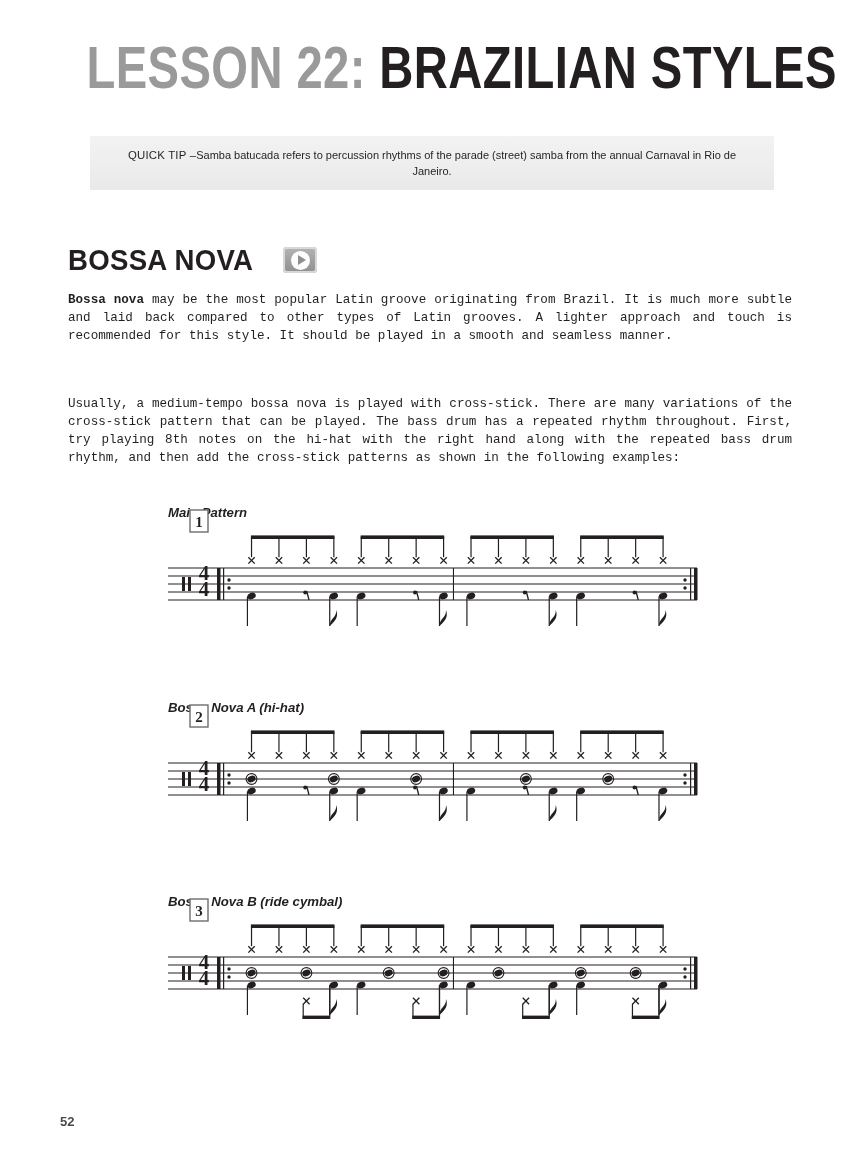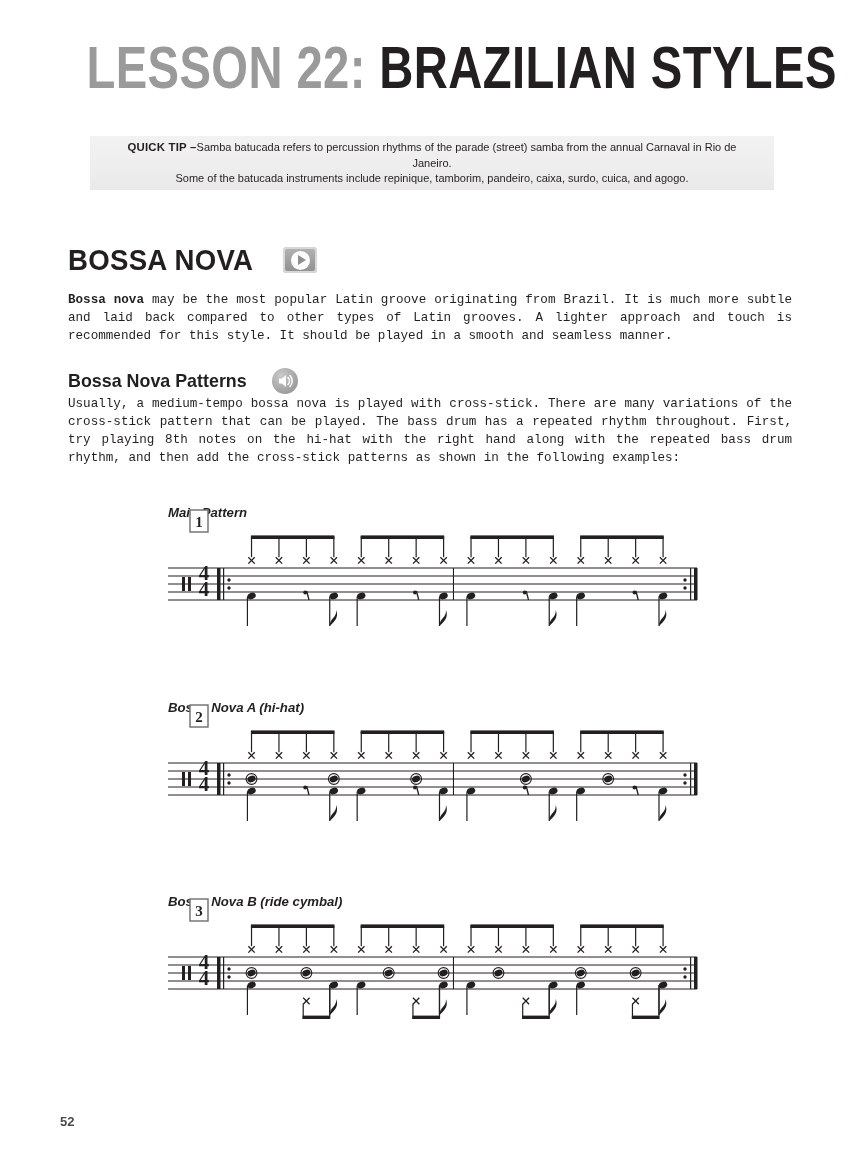--- a/index.html
+++ b/index.html
@@ -33,21 +33,21 @@
     position:absolute;left:90px;top:136px;width:684px;height:54px;
     background:linear-gradient(180deg,#f2f2f2 0%,#eeeeee 55%,#e9e9e9 100%);
     display:flex;align-items:center;justify-content:center;
   }
   .quicktip-inner{
     width:640px;text-align:center;line-height:1.45;
     font-size:10.2px;
   }
   .qt-label{
     font-family:"Liberation Sans Narrow","Liberation Sans",sans-serif;
-    font-weight:bold;font-size:11.4px;letter-spacing:.2px;
+    font-weight:normal;font-size:11.4px;letter-spacing:.2px;
   }
   .qt-body{
     font-family:"Liberation Sans Narrow","Liberation Sans",sans-serif;
     font-size:11px;
   }
 
   
   .h1row{position:absolute;left:68px;top:243px;display:flex;align-items:center;gap:14px;}
   .h1{
     font-family:"Liberation Sans Narrow","Liberation Sans",sans-serif;
@@ -117,47 +117,36 @@
 <div class="page">
 
   <div class="title">
     <span class="t-grey">LESSON 22:</span>
     <span class="t-black">BRAZILIAN STYLES</span>
   </div>
 
   <div class="quicktip">
     <div class="quicktip-inner">
       <span class="qt-label">QUICK TIP –</span><span class="qt-body">Samba batucada refers to percussion rhythms of the parade (street) samba from the annual Carnaval in Rio de Janeiro.</span><br>
-      <span class="qt-body">Some of the batucada instruments include repinique, tamborim, pandeiro, caixa, surdo, cuica, and agogo.</span>
     </div>
   </div>
 
   <div class="h1row">
     <div class="h1">BOSSA NOVA</div>
     <div class="video-icon">
       <div class="circ">
         <div class="tri"></div>
       </div>
     </div>
   </div>
 
   <div class="para" id="para1">
     <b>Bossa nova</b><span> may be the most popular Latin groove originating from Brazil. It is much more subtle and laid back compared to other types of Latin grooves. A lighter approach and touch is recommended for this style. It should be played in a smooth and seamless manner.</span>
   </div>
 
-  <div class="h2row">
-    <div class="h2">Bossa Nova Patterns</div>
-    <div class="audio-icon">
-      <svg width="26" height="26" viewBox="0 0 26 26">
-        <path d="M7 10.5 h3 L14 7 v12 l-4-3.5 H7 z" fill="#ffffff"></path>
-        <path d="M16 9.5 a5 5 0 0 1 0 7" stroke="#ffffff" stroke-width="1.6" fill="none" stroke-linecap="round"></path>
-        <path d="M18 7.5 a8 8 0 0 1 0 11" stroke="#ffffff" stroke-width="1.5" fill="none" stroke-linecap="round"></path>
-      </svg>
-    </div>
-  </div>
 
   <div class="para" id="para2">Usually, a medium-tempo bossa nova is played with cross-stick. There are many variations of the cross-stick pattern that can be played. The bass drum has a repeated rhythm throughout. First, try playing 8th notes on the hi-hat with the right hand along with the repeated bass drum rhythm, and then add the cross-stick patterns as shown in the following examples:</div>
 
   <div class="ex-label" style="top:505px;">Main Pattern</div>
   <div class="staff-wrap" id="staff1" style="top:528px;">
       <svg width="545" height="115" viewBox="0 0 545 115">
         <line x1="8" y1="40" x2="537" y2="40" stroke="#231f20" stroke-width="1"></line>
         <line x1="8" y1="48" x2="537" y2="48" stroke="#231f20" stroke-width="1"></line>
         <line x1="8" y1="56" x2="537" y2="56" stroke="#231f20" stroke-width="1"></line>
         <line x1="8" y1="64" x2="537" y2="64" stroke="#231f20" stroke-width="1"></line>

